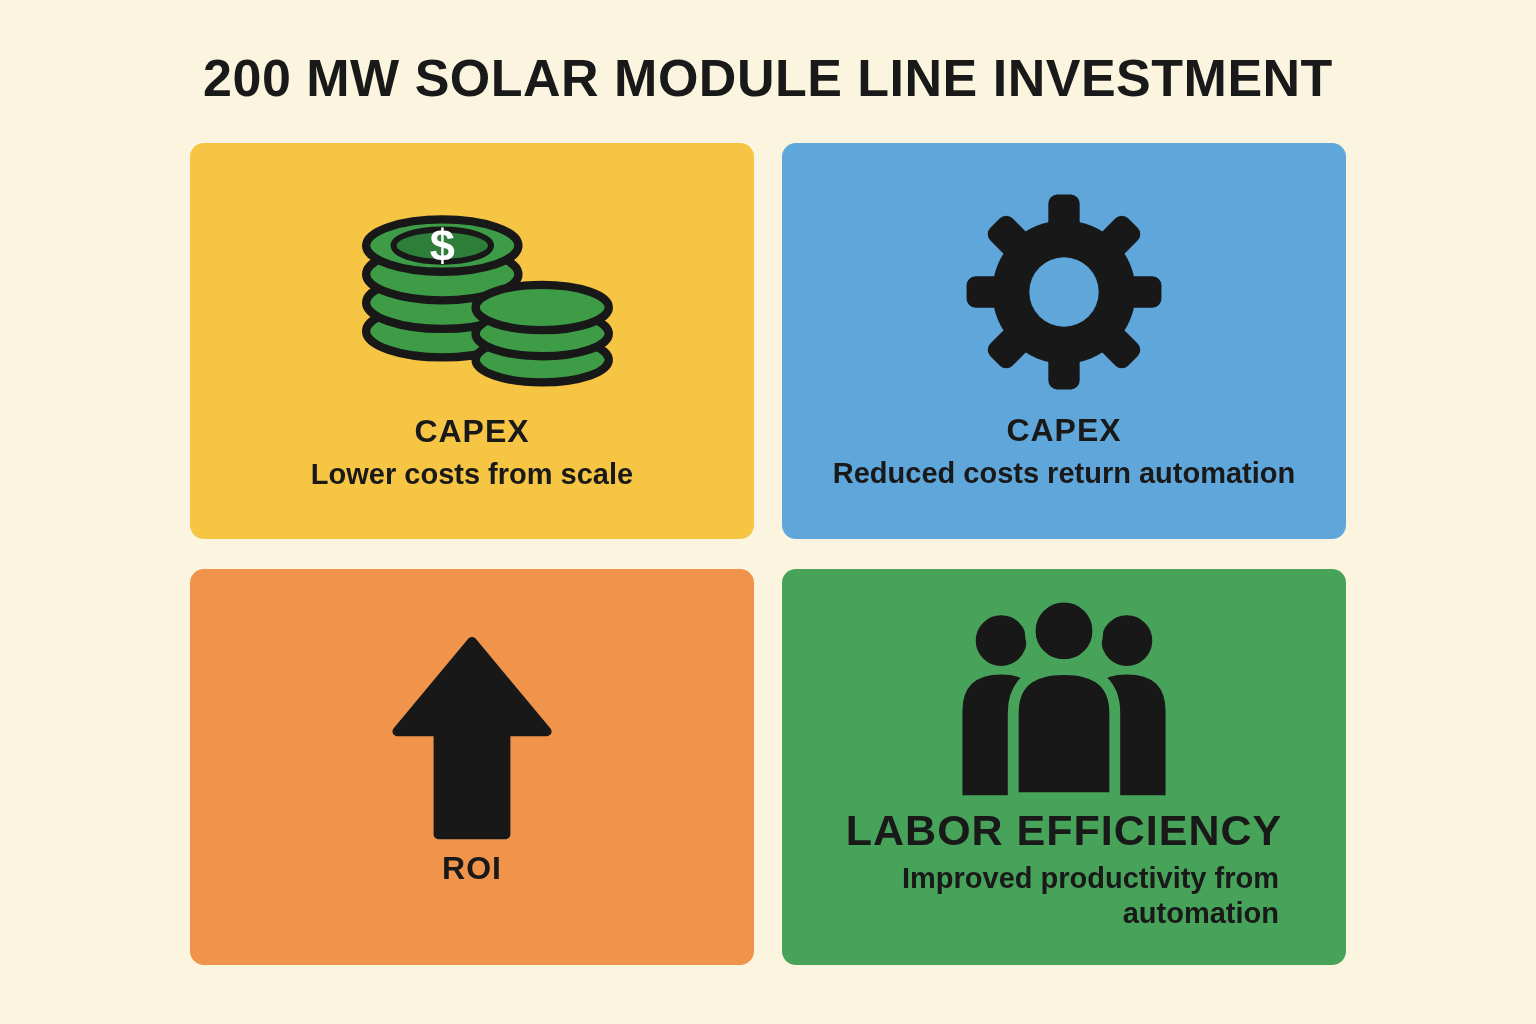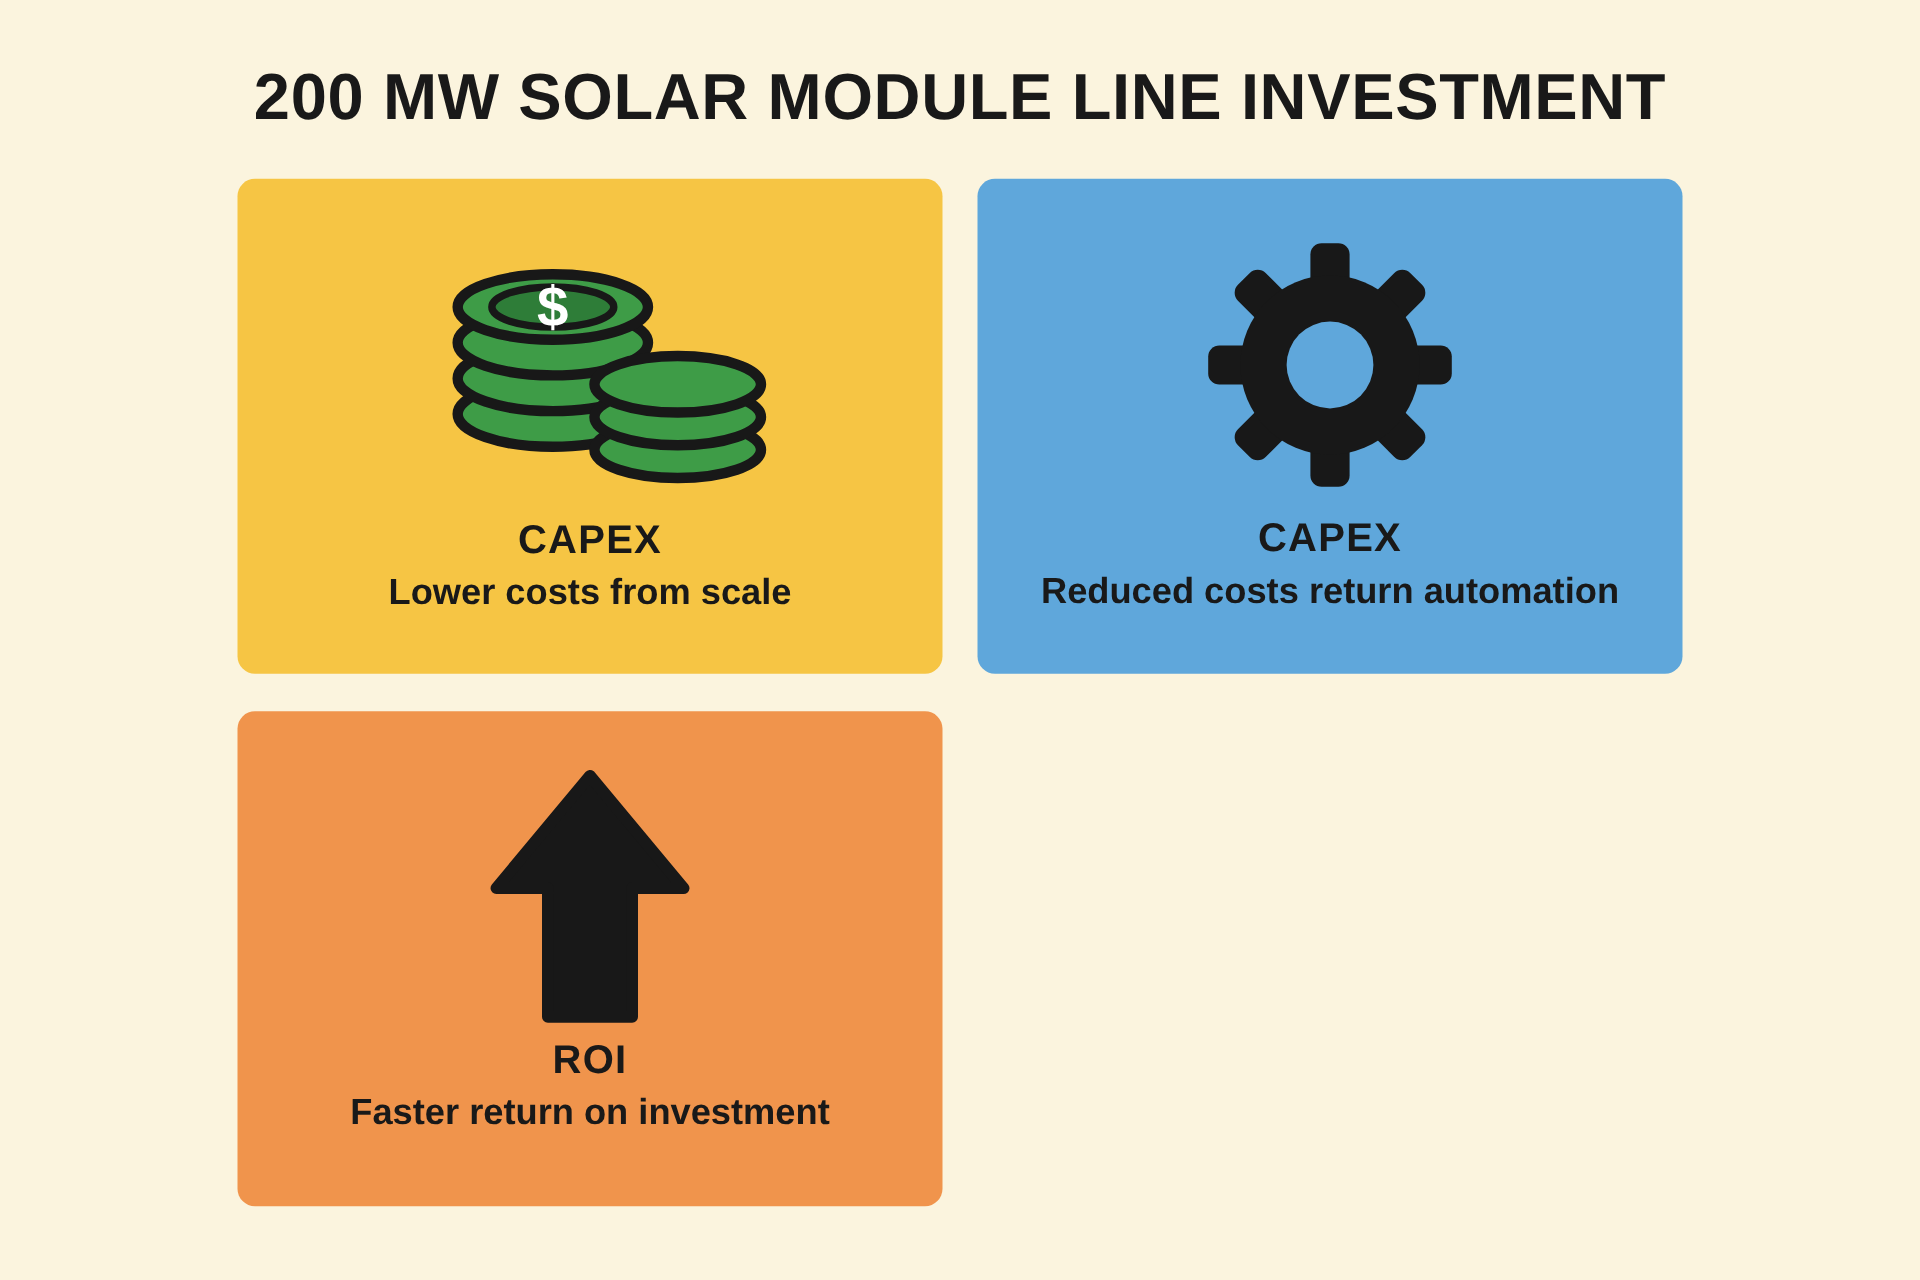--- a/index.html
+++ b/index.html
@@ -112,18 +112,40 @@
       <p class="card-subtext">Reduced costs return automation</p>
     </section>
 
     <section class="card card-roi">
       <div class="icon-wrap">
         <svg viewBox="0 0 180 220" aria-hidden="true">
           <path d="M90 6 L170 102 L126 102 L126 212 L54 212 L54 102 L10 102 Z" fill="var(--icon_black,#181818)" stroke="var(--icon_black,#181818)" stroke-width="10" stroke-linejoin="round"></path>
         </svg>
       </div>
       <h2 class="card-heading">ROI</h2>
-      <p class="card-subtext">Faster return on investment</p>
     </section>
 
+    <section class="card card-labor">
+      <div class="icon-wrap">
+        <svg viewBox="0 0 220 170" aria-hidden="true">
+
+          <g fill="var(--icon_black,#181818)">
+            <circle cx="58" cy="40" r="24" stroke="var(--labor,#48A35A)" stroke-width="6"></circle>
+            <path d="M26 168 L26 98 Q26 68 58 68 Q90 68 90 98 L90 168 Z"></path>
+          </g>
+
+          <g fill="var(--icon_black,#181818)">
+            <circle cx="162" cy="40" r="24" stroke="var(--labor,#48A35A)" stroke-width="6"></circle>
+            <path d="M130 168 L130 98 Q130 68 162 68 Q194 68 194 98 L194 168 Z"></path>
+          </g>
+
+          <g fill="var(--icon_black,#181818)" stroke="var(--labor,#48A35A)" stroke-width="9">
+            <circle cx="110" cy="32" r="28"></circle>
+            <path d="M68 170 L68 100 Q68 64 110 64 Q152 64 152 100 L152 170 Z"></path>
+          </g>
+        </svg>
+      </div>
+      <h2 class="card-heading">LABOR EFFICIENCY</h2>
+      <p class="card-subtext">Improved productivity from automation</p>
+    </section>
 
   </div>
 </div>
 
 </body></html>

